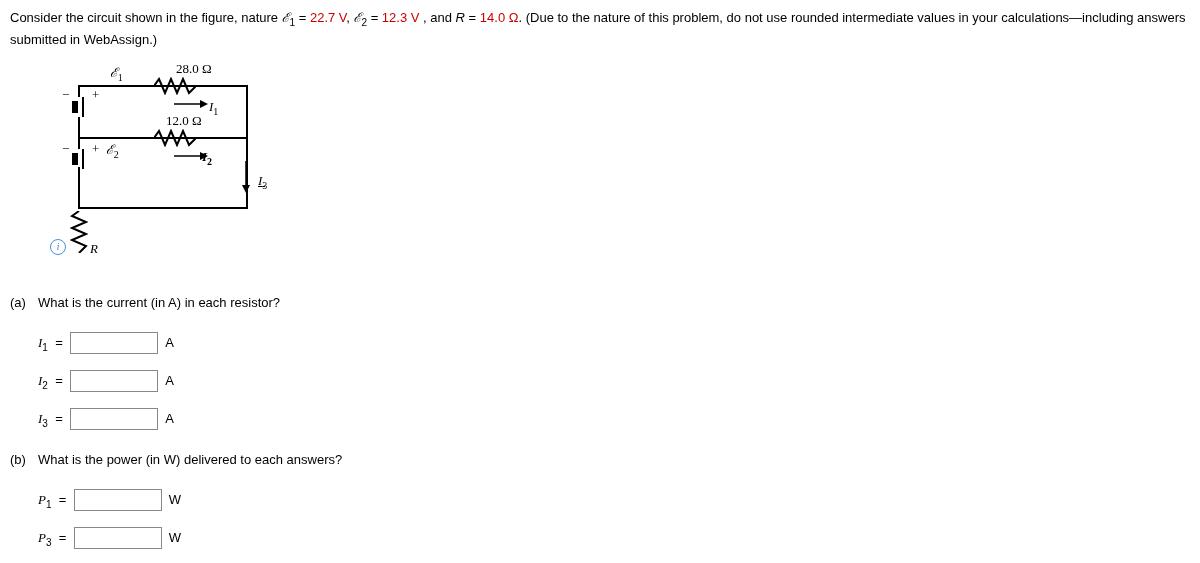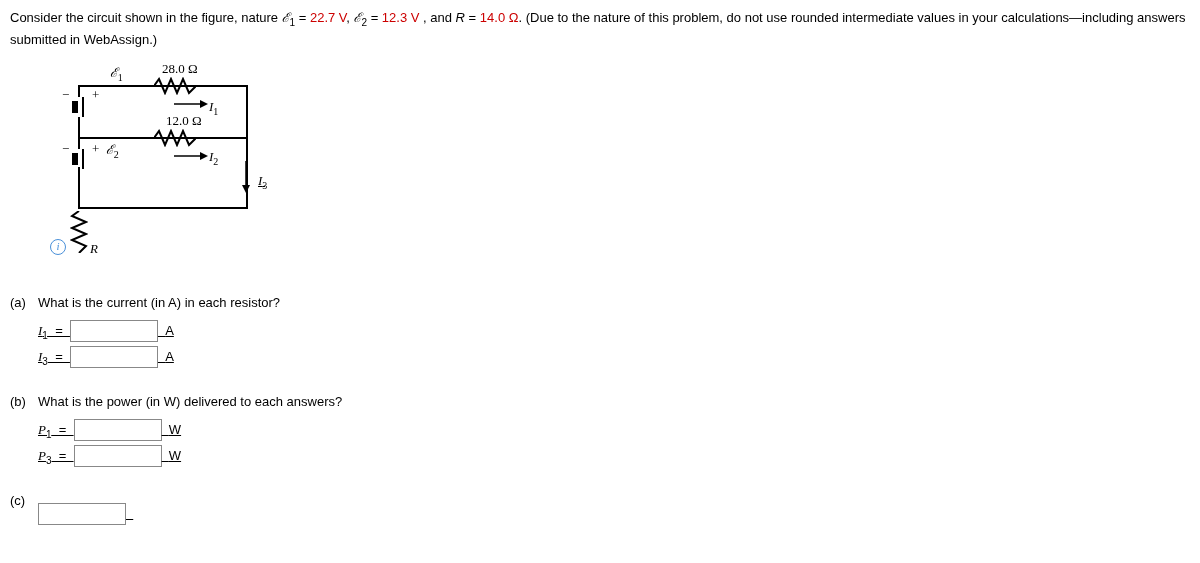--- a/index.html
+++ b/index.html
@@ -10,21 +10,21 @@
     padding: 8px 10px;
     width: 1200px;
     box-sizing: border-box;
   }
   .problem-text { line-height: 1.5; }
   .red { color: #cc0000; }
   .sub { font-size: 10px; vertical-align: sub; }
   .part { margin-top: 22px; }
   .part-label { float: left; width: 28px; }
   .part-body { margin-left: 28px; }
-  .ans-row { margin: 4px 0; text-decoration: underline; }
+  .ans-row { margin: 16px 0; }
   .ans-row i { font-style: italic; font-family: "Times New Roman", serif; }
   .italic { font-style: italic; }
   input.answer {
     width: 80px;
     height: 18px;
     border: 1px solid #888;
     padding: 1px 3px;
     font-size: 12px;
   }
   .clearfix::after { content: ""; display: block; clear: both; }
@@ -68,24 +68,24 @@
 
   .arr-i1 { left: 158px; top: 36px; }
   .arr-i2 { left: 158px; top: 88px; }
   .arr-i3 { left: 224px; top: 98px; }
 
   
   .flabel { position: absolute; font-family: "Times New Roman", serif; font-size: 13px; }
   .eps { font-style: italic; }
   .lbl-e1 { left: 94px; top: 0px; }
   .lbl-e2 { left: 90px; top: 56px; margin-top: 21px; }
-  .lbl-r1 { left: 146px; top: -2px; }
+  .lbl-r1 { left: 160px; top: -2px; }
   .lbl-r2 { left: 150px; top: 50px; }
   .lbl-i1 { left: 193px; top: 36px; }
-  .lbl-i2 { left: 193px; top: 86px; }
+  .lbl-i2 { left: 186px; top: 86px; font-weight: bold; }
   .lbl-i3 { left: 242px; top: 110px; text-decoration: underline; }
   .lbl-R  { left: 74px; top: 178px; font-style: italic;}
   .lbl-minus1 { left: 46px; top: 24px; }
   .lbl-plus1  { left: 76px; top: 24px; }
   .lbl-minus2 { left: 46px; top: 78px; }
   .lbl-plus2  { left: 76px; top: 78px; }
 
   .info-icon { position:absolute; left:34px; top:176px; width:14px; height:14px;
     border:1px solid #4a90d9; border-radius:50%; color:#4a90d9;
     font-style: italic; font-family: serif; font-size:11px; line-height:13px;
@@ -186,20 +186,26 @@
   <div class="part-body">
     <div>What is the current (in A) in each resistor?</div>
     <div style="height:6px;"></div>
     <div class="ans-row">
       <i>I</i><span class="sub">1</span>
       &nbsp;=&nbsp;
       <input class="answer" type="text" style="">
       &nbsp;<span>A</span>
     </div>
     <div class="ans-row">
+      <i>I</i><span class="sub">2</span>
+      &nbsp;=&nbsp;
+      <input class="answer" type="text" style="">
+      &nbsp;<span>A</span>
+    </div>
+    <div class="ans-row">
       <i>I</i><span class="sub">3</span>
       &nbsp;=&nbsp;
       <input class="answer" type="text" style="">
       &nbsp;<span>A</span>
     </div>
   </div>
 </div>
 
 <div class="part clearfix">
   <div class="part-label">(b)</div>

